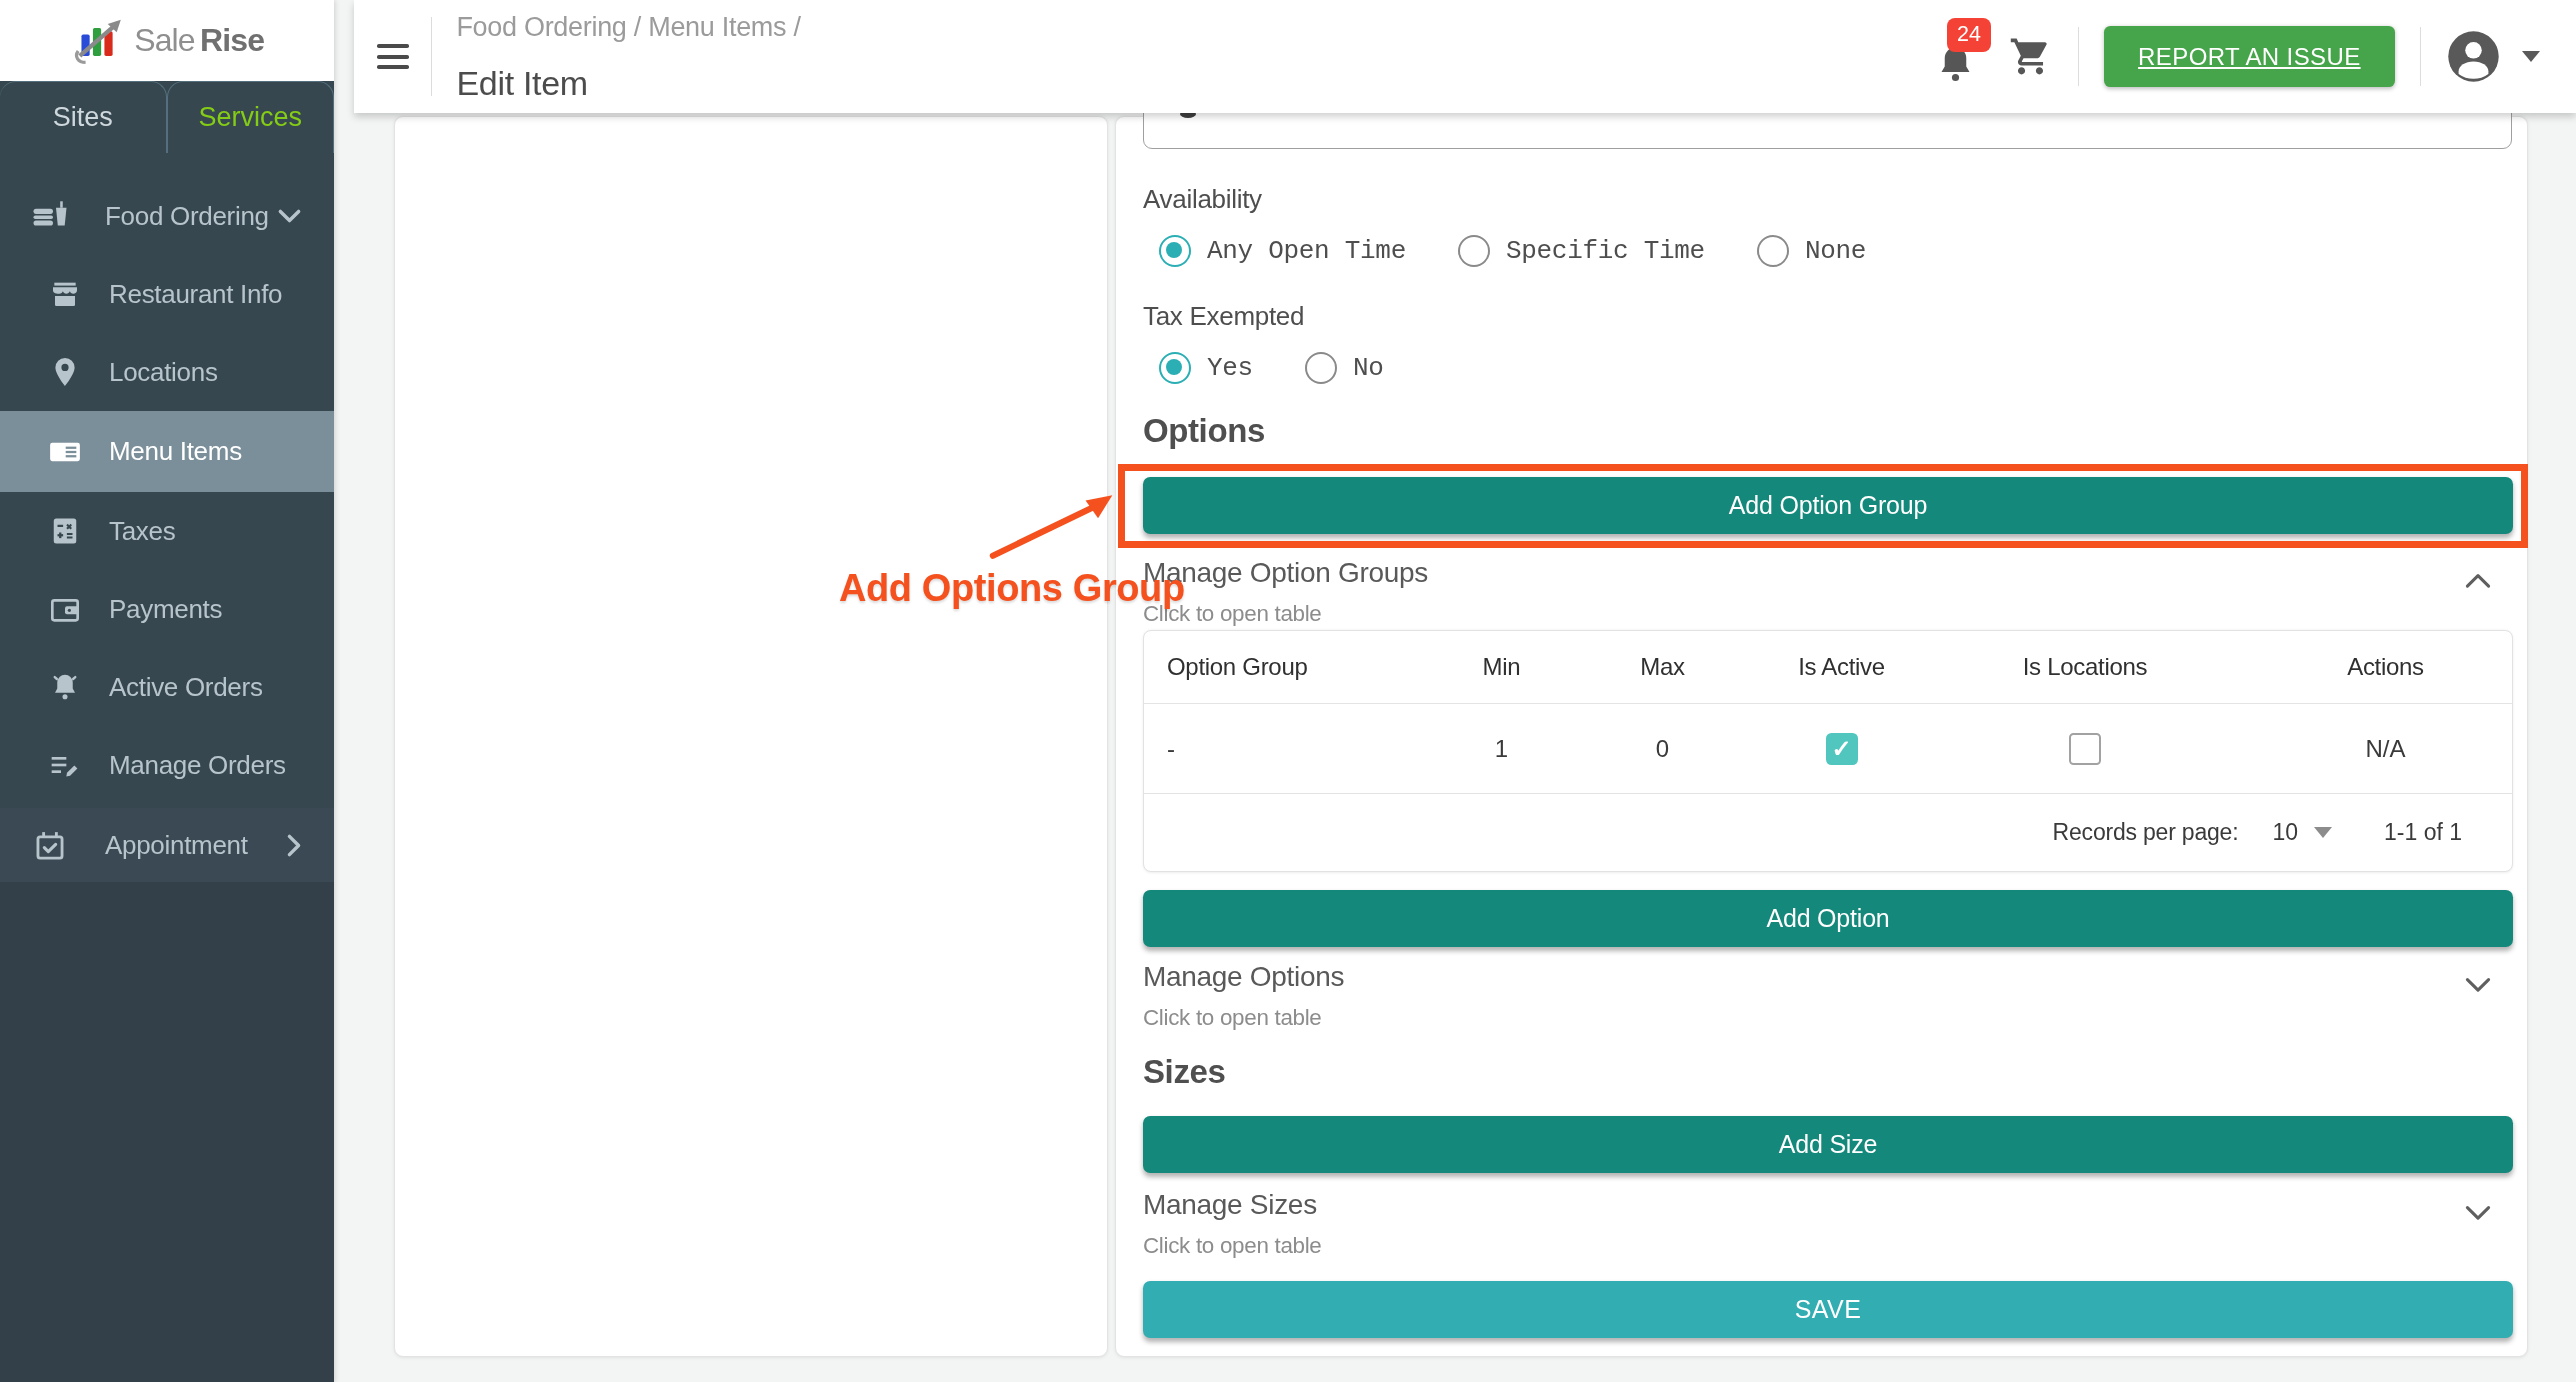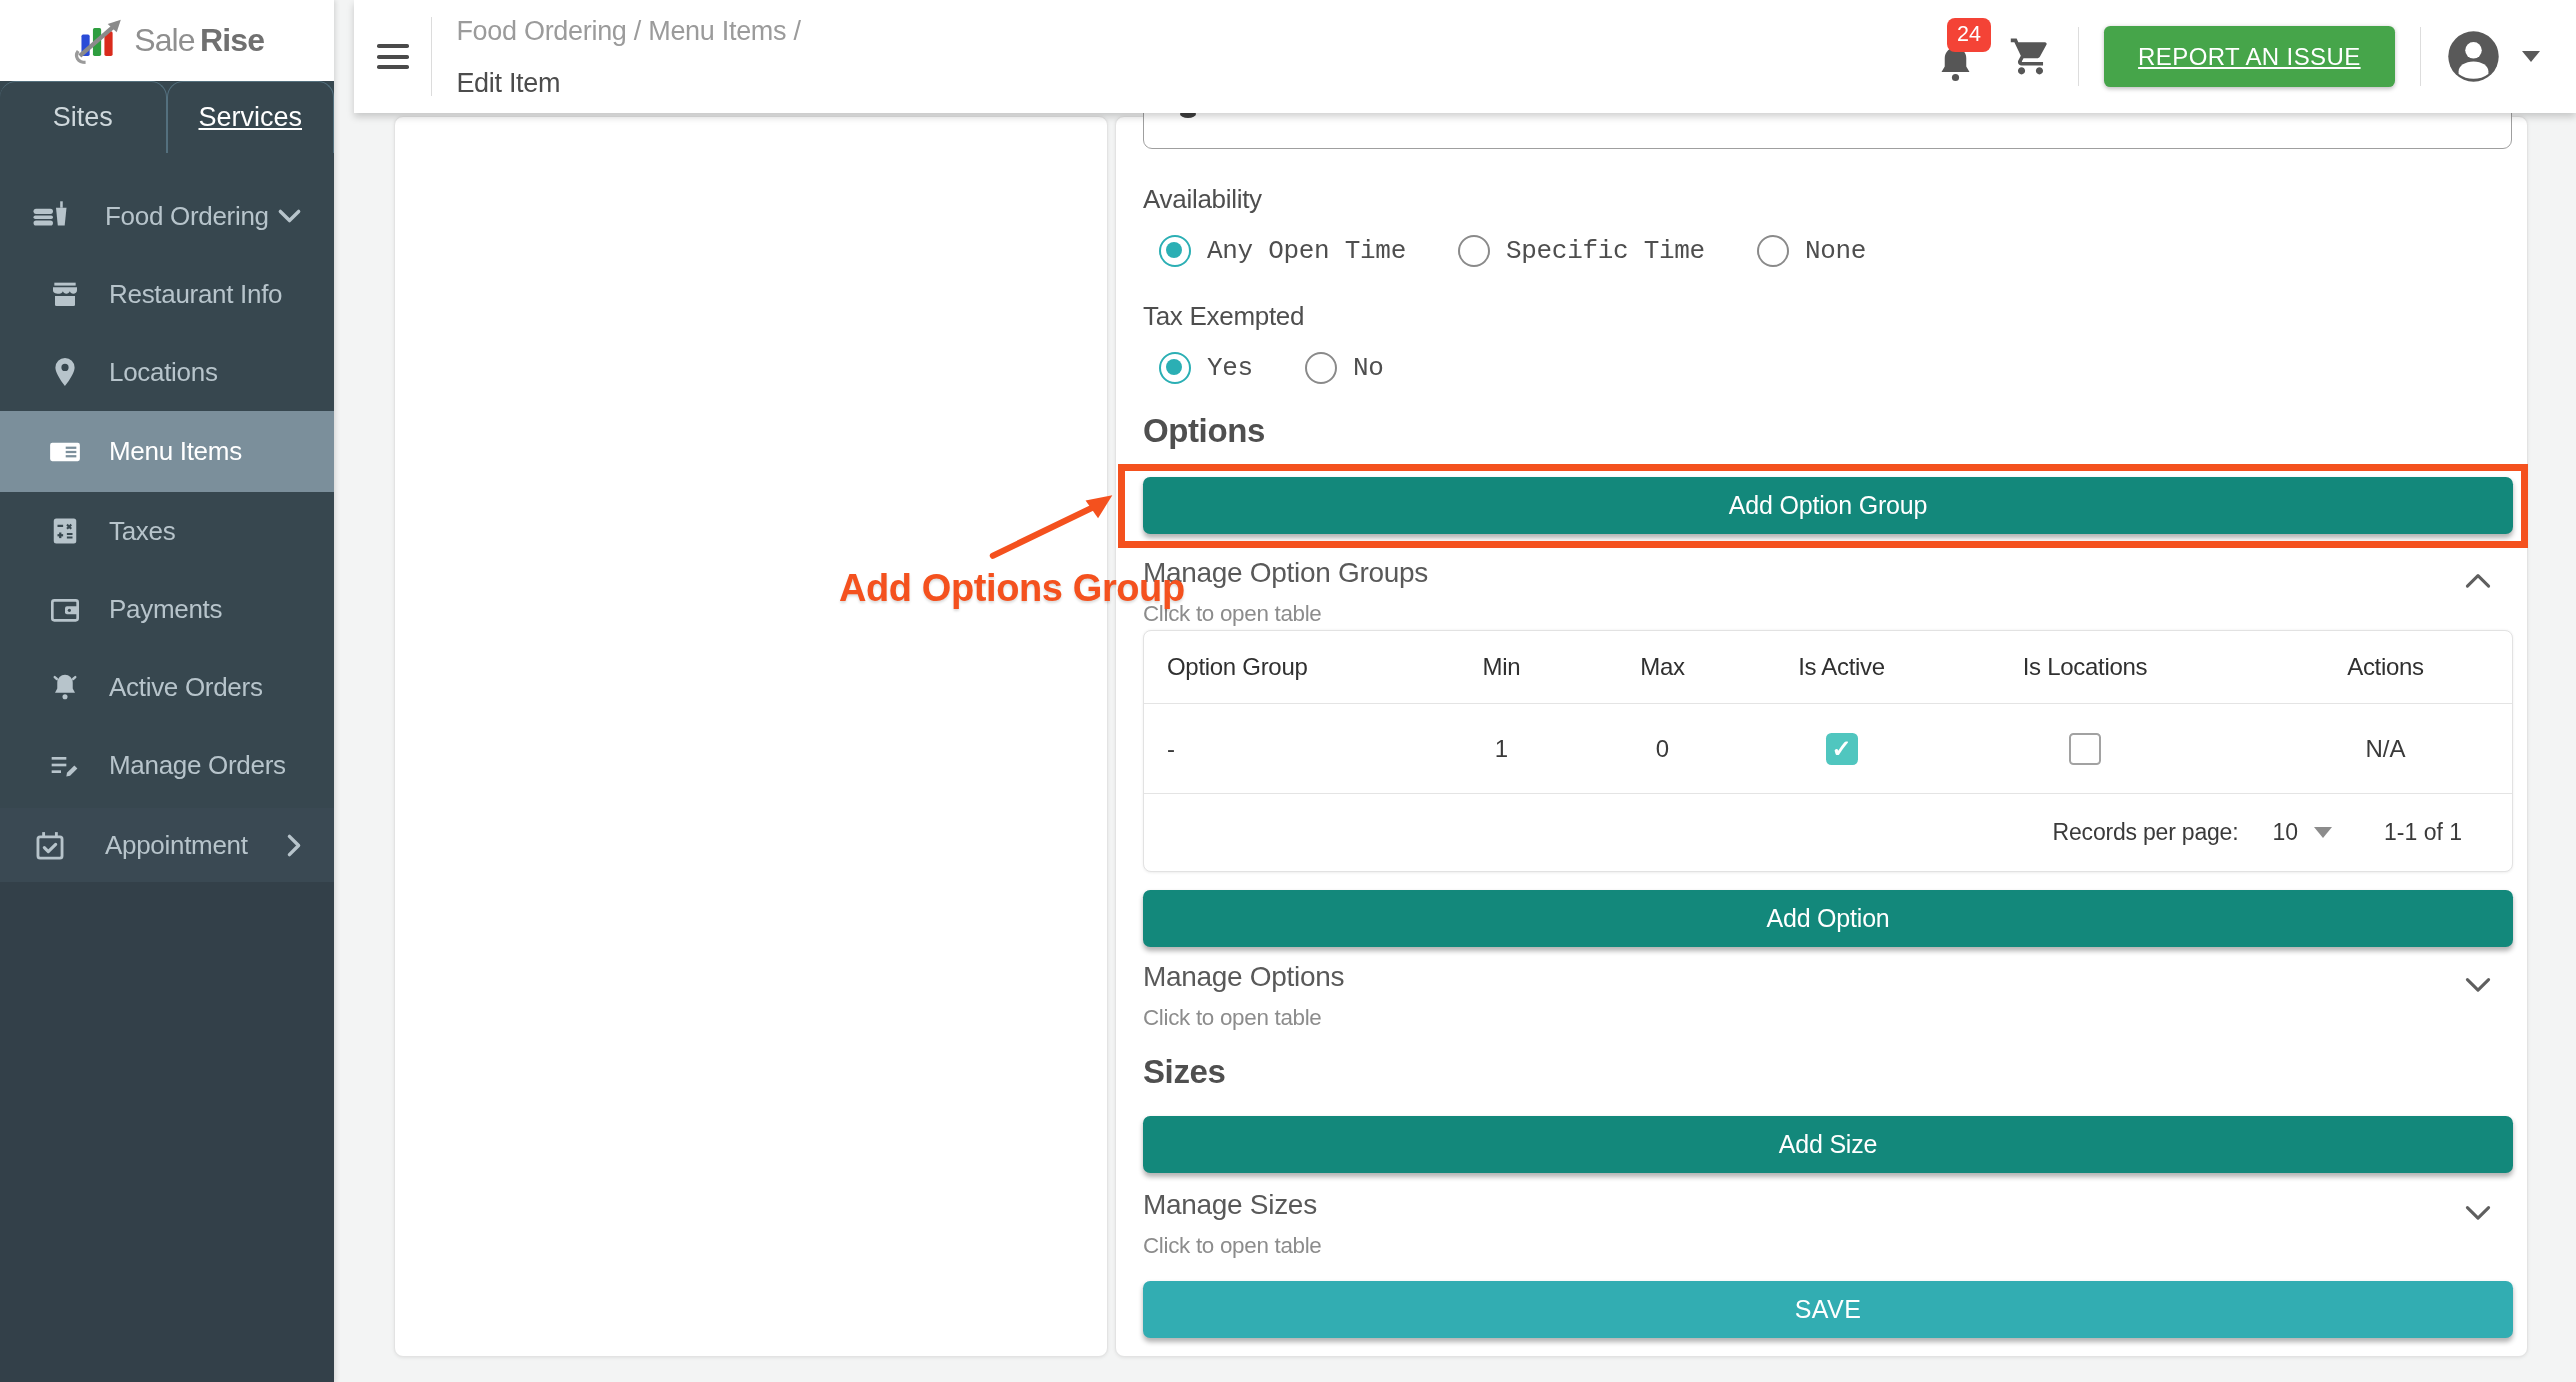--- a/index.html
+++ b/index.html
@@ -12,42 +12,42 @@
   body{background:#f3f4f4;font-family:"Liberation Sans",sans-serif;position:relative;}
 
   
   .sidebar{position:absolute;left:0;top:0;width:334px;height:1383px;background:var(--sidebar-bg);z-index:20;box-shadow:1.8px 0 5.4px rgba(0,0,0,0.15);}
   .logo-area{height:81px;background:#fff;display:flex;align-items:center;justify-content:center;gap:5.4px;}
   .logo-sale{font-size:32px;color:#8f8f8f;letter-spacing:-0.9px;}
   .logo-rise{font-size:32px;color:#707070;font-weight:bold;letter-spacing:-0.9px;}
   .tabs{height:72px;display:flex;background:var(--sidebar-bg);}
   .tab{flex:1;display:flex;align-items:center;justify-content:center;font-size:27px;border:0.9px solid #54707E;border-bottom:none;border-radius:16px 16px 0 0;cursor:pointer;}
   .tab.active{color:#CFD8DC;border-left:none;}
-  .tab.inactive{color:#ffffff;text-decoration:underline;}
+  .tab.inactive{color:#84cc16;}
   .menu{padding-top:24px;position:relative;}
   .menu-item{height:78px;display:flex;align-items:center;color:#B7C4CB;font-size:26px;position:relative;letter-spacing:-0.3px;cursor:pointer;}
   .menu-item .mi-icon{width:39px;margin-left:30px;display:flex;align-items:center;justify-content:center;flex:none;}
   .menu-item.child .mi-icon{margin-left:45px;}
   .menu-item .mi-label{margin-left:36px;}
   .menu-item.child .mi-label{margin-left:25px;}
   .menu-item.active{background:var(--sidebar-active-bg);color:#fff;height:81px;}
   .mi-caret{position:absolute;right:32px;display:flex;align-items:center;}
   .menu-divider{height:0.9px;background:#2A3740;box-shadow:0 0.9px 0 rgba(255,255,255,0.07);margin-top:3.6px;}
   .appointment-row{background:#3A4953;height:75px;}
   .sidebar-footer{position:absolute;left:0;right:0;top:882px;bottom:0;background:#334049;}
   .mi-icon svg{fill:currentColor;stroke:none;}
 
   
   .topbar{position:absolute;left:354px;top:0;width:2222px;height:113px;background:#fff;z-index:15;display:flex;align-items:center;box-shadow:0 3.6px 7.2px rgba(0,0,0,0.18);}
   .hamburger{margin-left:23px;width:32px;display:flex;flex-direction:column;gap:6.3px;cursor:pointer;}
   .hamburger span{height:4px;background:#4a4a4a;border-radius:1.8px;}
   .h-vdiv{width:0.9px;height:79px;background:#dcdcdc;margin-left:21.5px;}
   .titles{margin-left:25px;display:flex;flex-direction:column;gap:21.5px;padding-top:1.8px;}
   .breadcrumb{font-size:27px;color:#9b9b9b;letter-spacing:-0.3px;cursor:pointer;}
-  .page-title{font-size:27px;color:#4c4c4c;letter-spacing:-0.3px;}
+  .page-title{font-size:34px;color:#4c4c4c;letter-spacing:-0.3px;}
   .tb-right{margin-left:auto;display:flex;align-items:center;padding-right:36px;}
   .bell-wrap{position:relative;width:52px;height:63px;display:flex;align-items:flex-end;justify-content:center;cursor:pointer;}
   .badge{position:absolute;top:-7.2px;left:18px;background:var(--badge);color:#fff;font-size:21.5px;line-height:1;padding:6.3px 9.8px;border-radius:8px;}
   .cart-btn{margin-left:27px;cursor:pointer;display:flex;}
   .tb-vdiv{width:0.9px;height:59px;background:#ddd;margin:0 25px;}
   .report-btn{background:var(--report-button);color:#fff;font-size:24px;font-family:inherit;border:none;border-radius:6.3px;height:61px;padding:0 34px;letter-spacing:0.4px;box-shadow:0 1.8px 4.5px rgba(0,0,0,0.25);cursor:pointer;text-decoration:underline;}
   .avatar{width:55px;height:55px;border-radius:50%;overflow:hidden;cursor:pointer;display:flex;}
   .caret-down{width:0;height:0;border-left:9.8px solid transparent;border-right:9.8px solid transparent;border-top:11.6px solid #5a5a5a;margin-left:21.5px;cursor:pointer;}
 
   

